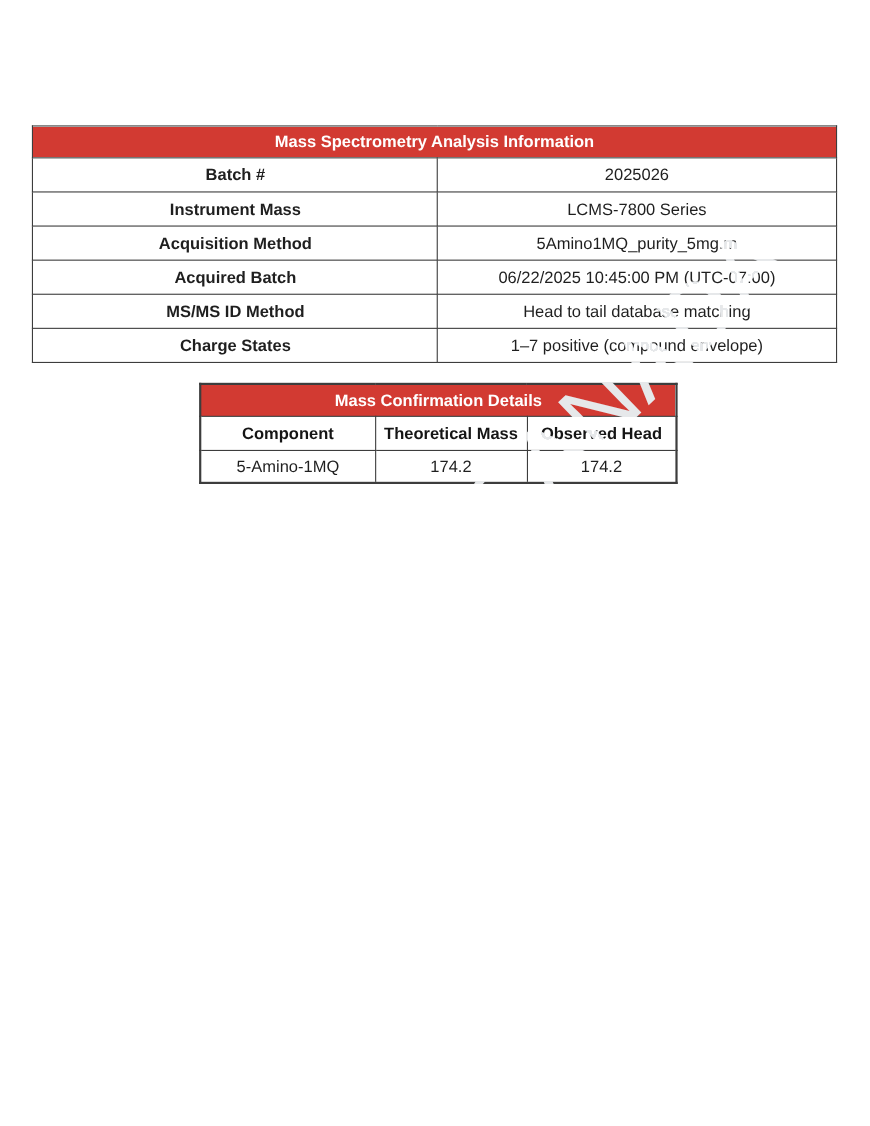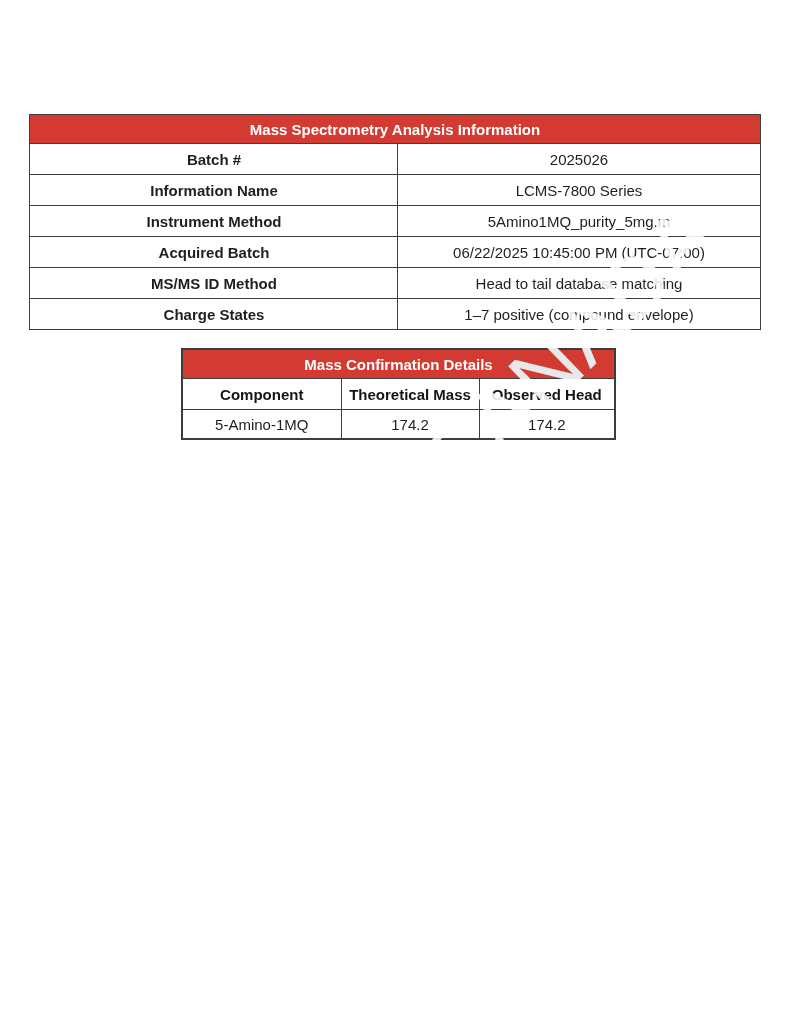--- a/index.html
+++ b/index.html
@@ -64,25 +64,25 @@
       </colgroup>
     <tbody>
         <tr>
       <th class="title" colspan="2">Mass Spectrometry Analysis Information</th>
     </tr>
     <tr>
       <td class="lbl">Batch #</td>
       <td>2025026</td>
     </tr>
     <tr>
-      <td class="lbl">Information Name</td>
+      <td class="lbl">Instrument Mass</td>
       <td>LCMS-7800 Series</td>
     </tr>
     <tr>
-      <td class="lbl">Instrument Method</td>
+      <td class="lbl">Acquisition Method</td>
       <td>5Amino1MQ_purity_5mg.m</td>
     </tr>
     <tr>
       <td class="lbl">Acquired Batch</td>
       <td>06/22/2025 10:45:00 PM (UTC-07:00)</td>
     </tr>
     <tr>
       <td class="lbl">MS/MS ID Method</td>
       <td>Head to tail database matching</td>
     </tr>

